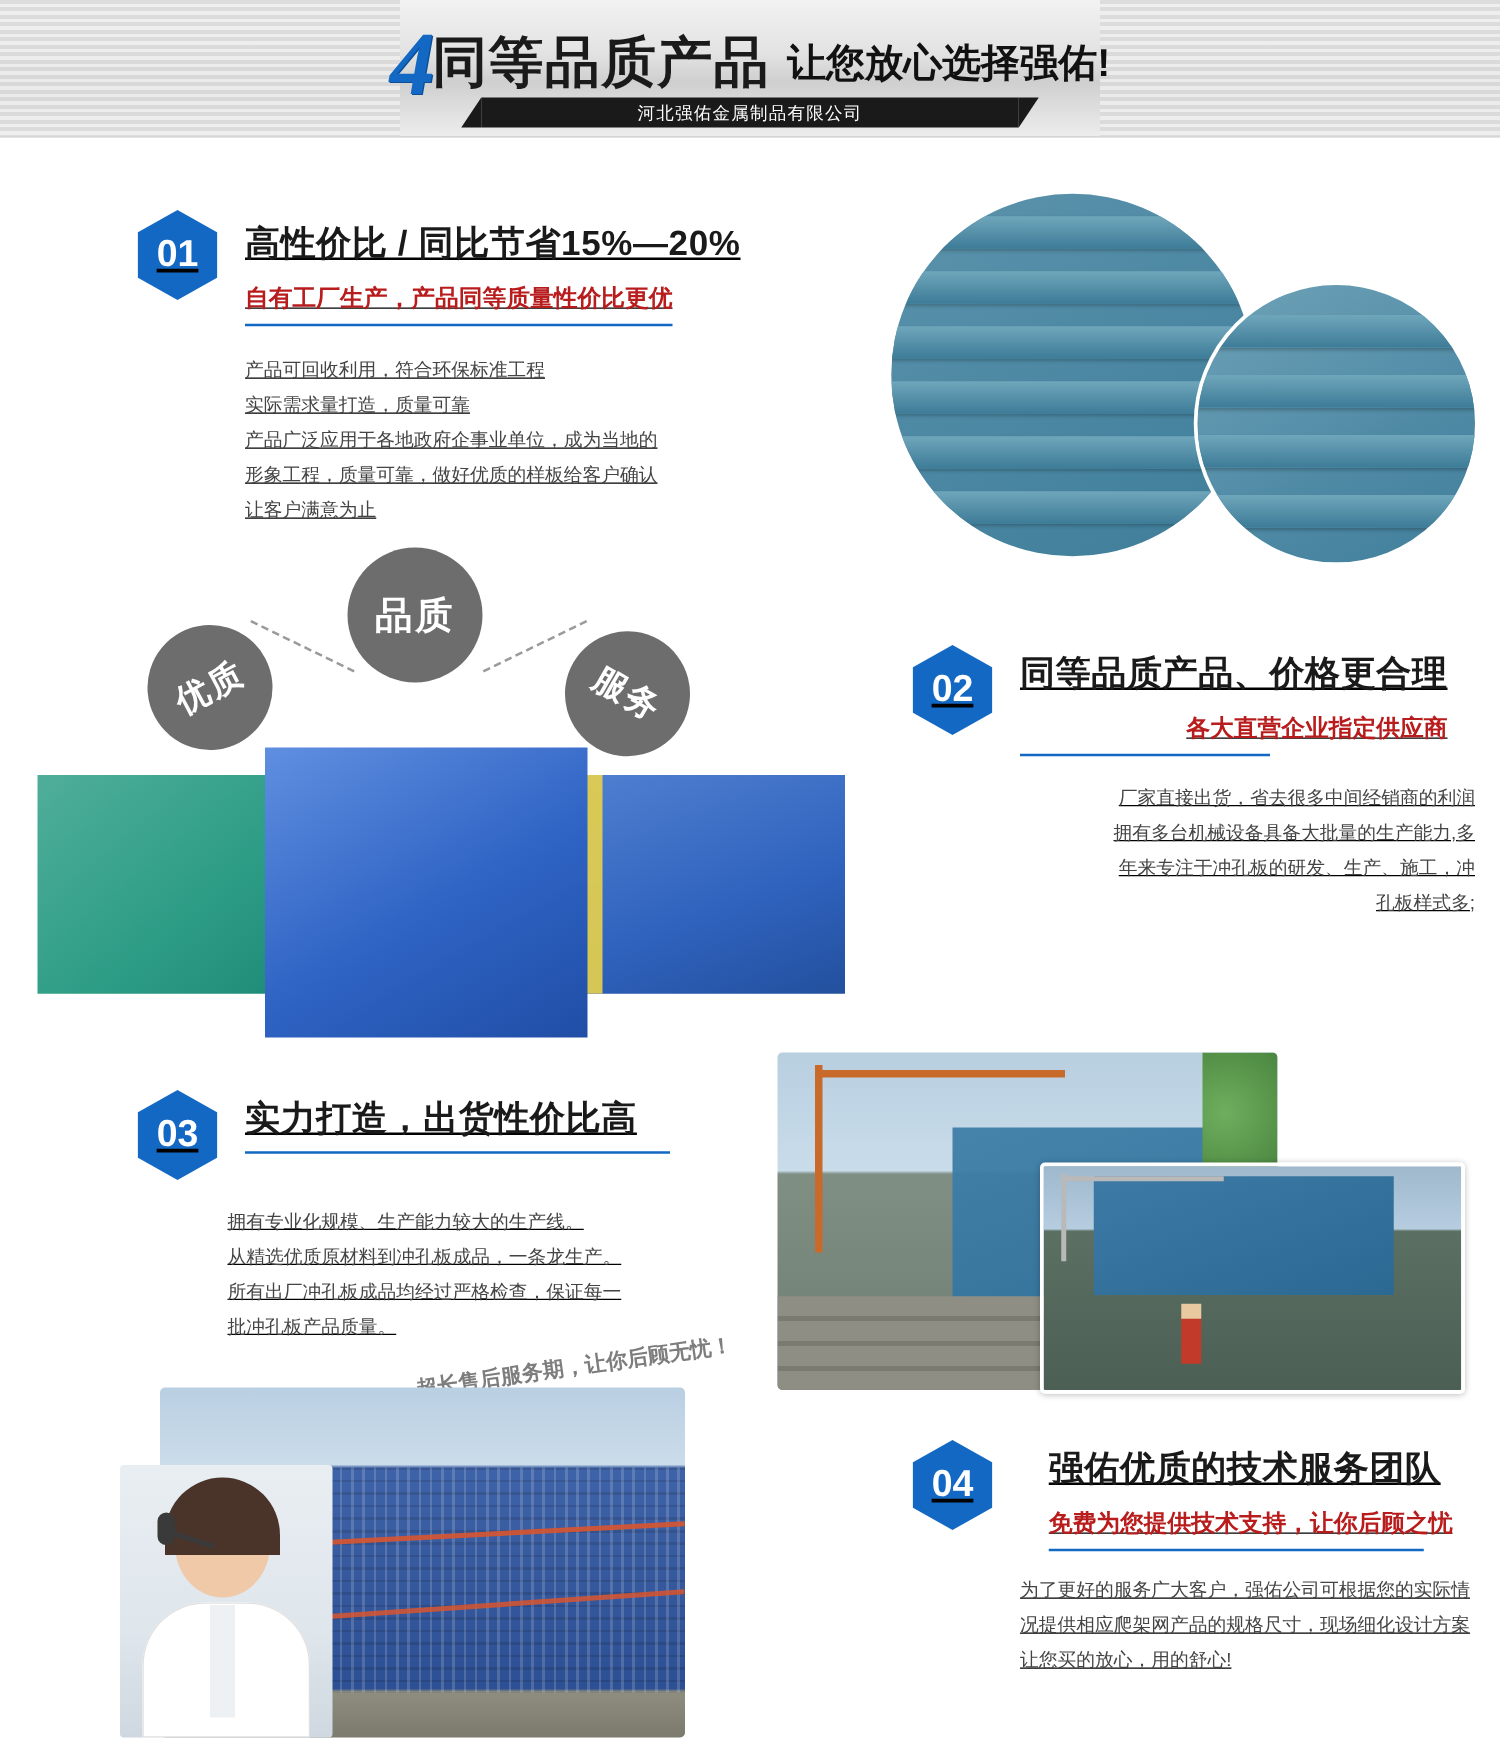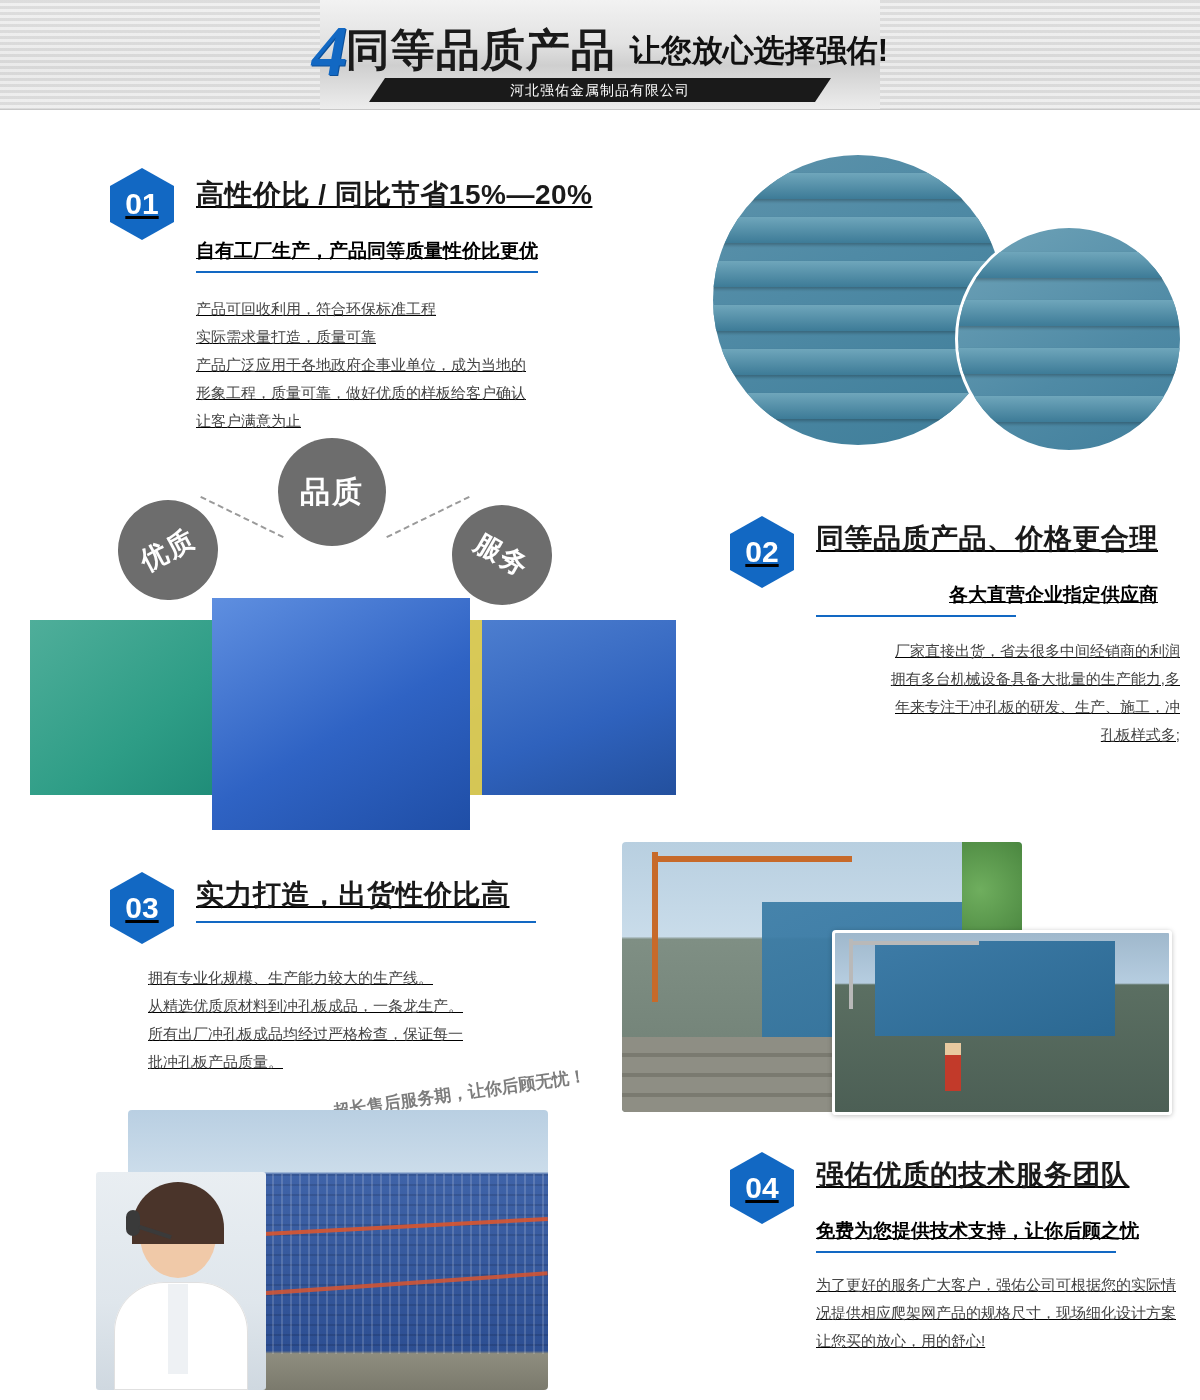--- a/index.html
+++ b/index.html
@@ -77,22 +77,22 @@
     font-size: 30px; font-weight: bold;
     display: flex; align-items: center; justify-content: center;
     font-family: "Liberation Sans", sans-serif;
   }
   .blk { position: absolute; text-decoration: underline; }
   .blk-title {
     font-size: 28px; font-weight: bold; color: #1a1a1a;
     letter-spacing: .5px;
   }
   .blk-sub {
-    font-size: 19px; font-weight: bold; color: #000000;
-    margin-top: 24px;
+    font-size: 19px; font-weight: bold; color: #b91c1c;
+    margin-top: 12px;
   }
   .blk-sub-underline {
     height: 2px; background: #1268c3; margin-top: 7px;
   }
   .blk-body {
     margin-top: 16px;
     font-size: 15px; color: #444; line-height: 28px;
   }
 
   
@@ -229,21 +229,21 @@
 </div>
 
 <div class="blk" style="left:110px; top:872px; width:520px;">
   <div style="display:flex; align-items:flex-start;">
     <div class="hex">03</div>
     <div style="margin-left:22px; padding-top:4px;">
       <div class="blk-title">实力打造，出货性价比高</div>
       <div class="blk-sub-underline" style="width:340px;"></div>
     </div>
   </div>
-  <div class="blk-body" style="margin-left:38px; margin-top:20px;">
+  <div class="blk-body" style="margin-left:72px; margin-top:20px;">
     <div>拥有专业化规模、生产能力较大的生产线。</div>
     <div>从精选优质原材料到冲孔板成品，一条龙生产。</div>
     <div>所有出厂冲孔板成品均经过严格检查，保证每一</div>
     <div>批冲孔板产品质量。</div>
   </div>
 </div>
 
 <div class="photo" style="left:622px; top:842px; width:400px; height:270px; border-radius:4px;
      background:linear-gradient(to bottom,#b8cfe0 0%,#c9dcea 35%,#7f8f84 36%,#6d7d72 100%);">
   <div style="position:absolute;left:30px;top:10px;width:6px;height:150px;background:#c76a2a;"></div>
@@ -261,21 +261,21 @@
      background:linear-gradient(to bottom,#9fb8cc 0%,#b6cde0 28%,#5b6f62 29%,#4c5f55 100%);">
   <div style="position:absolute;left:40px;top:8px;width:240px;height:95px;
        background:linear-gradient(160deg,#3d7ba6,#2b6892);"></div>
   <div style="position:absolute;left:14px;top:6px;width:4px;height:70px;background:#b9b9b9;"></div>
   <div style="position:absolute;left:14px;top:8px;width:130px;height:4px;background:#b9b9b9;"></div>
   <div style="position:absolute;left:110px;top:118px;width:16px;height:40px;background:#c23a2a;"></div>
   <div style="position:absolute;left:110px;top:110px;width:16px;height:12px;background:#e8c9a0;"></div>
 </div>
 
 <div class="blk" style="left:730px; top:1152px; width:460px;">
-  <div style="display:flex; align-items:flex-start;">
+  <div style="display:flex; align-items:flex-start;gap:23px;">
     <div class="hex">04</div>
     <div style="margin-left:22px; padding-top:4px;">
       <div class="blk-title">强佑优质的技术服务团队</div>
       <div class="blk-sub">免费为您提供技术支持，让你后顾之忧</div>
       <div class="blk-sub-underline" style="width:300px;"></div>
     </div>
   </div>
   <div class="blk-body" style="margin-left:86px; margin-top:18px;">
     <div>为了更好的服务广大客户，强佑公司可根据您的实际情</div>
     <div>况提供相应爬架网产品的规格尺寸，现场细化设计方案</div>

